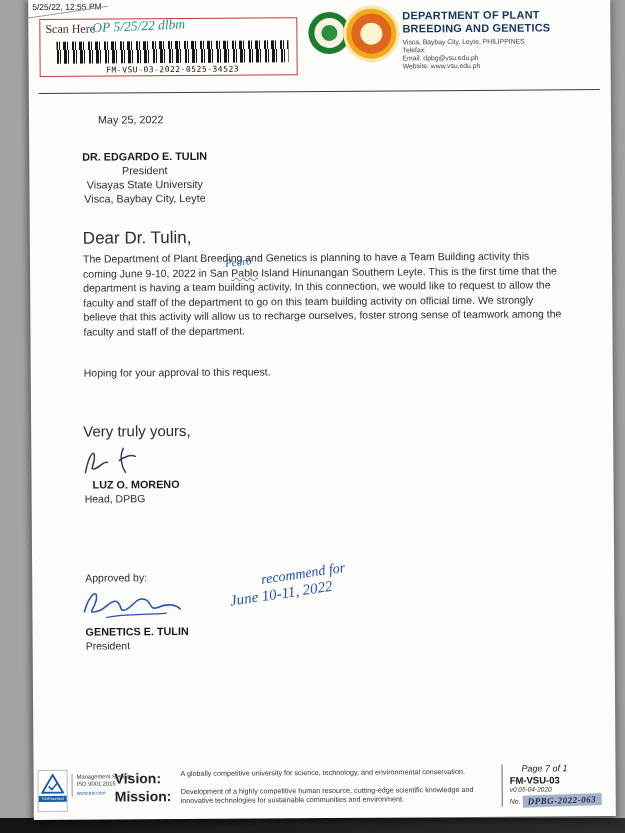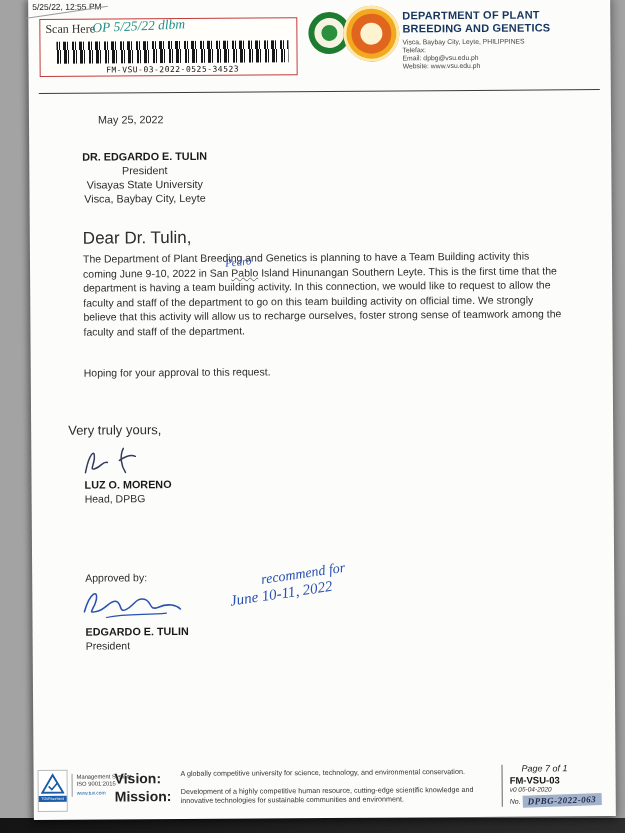--- a/index.html
+++ b/index.html
@@ -48,23 +48,23 @@
   .l-recipient{position:absolute;left:53px;top:152px;font-size:10.8px;color:#2d2d2d;text-align:center;}
   .l-recipient div{line-height:14px;}
   .bold{font-weight:bold;color:#1a1a1a;}
   .l-salutation{position:absolute;left:53px;top:231px;font-size:17px;color:#2d2d2d;}
   .l-body{position:absolute;left:53px;top:254px;width:482px;margin:0;font-size:10.5px;
         line-height:14.6px;color:#2d2d2d;}
   .corrected{position:relative;text-decoration:underline wavy 1px #6b6b6b;}
   .annotation{position:absolute;left:-6px;top:-12px;font-family:"Liberation Serif",serif;
         font-style:italic;font-size:11px;color:#2a52b0;transform:rotate(-5deg);white-space:nowrap;}
   .l-request{position:absolute;left:53px;top:369px;font-size:10.5px;color:#2d2d2d;}
-  .l-valediction{position:absolute;left:37px;top:425px;font-size:13px;color:#2d2d2d;}
+  .l-valediction{position:absolute;left:52px;top:425px;font-size:15px;color:#2d2d2d;}
   .sig1{position:absolute;left:48px;top:445px;}
-  .l-signame{position:absolute;left:53px;top:481px;font-size:10.8px;}
+  .l-signame{position:absolute;left:61px;top:481px;font-size:10.8px;}
   .l-sigtitle{position:absolute;left:53px;top:495px;font-size:10.5px;color:#2d2d2d;}
   .l-approved{position:absolute;left:53px;top:574px;font-size:10.5px;color:#2d2d2d;}
   .sig2{position:absolute;left:44px;top:586px;}
   .approval-note{position:absolute;left:196px;top:572px;transform:rotate(-8deg);
         font-family:"Liberation Serif",serif;font-style:italic;color:#2a52b0;white-space:nowrap;}
   .an1{font-size:14px;margin-left:34px;}
   .an2{font-size:15px;}
   .l-appname{position:absolute;left:53px;top:628px;font-size:10.8px;}
   .l-apptitle{position:absolute;left:53px;top:642px;font-size:10.5px;color:#2d2d2d;}
   
@@ -159,21 +159,21 @@
     <svg class="sig2" width="118" height="42" viewBox="0 0 118 42">
       <path d="M8 28 C14 8 22 6 20 16 C18 26 10 30 20 28 C30 26 34 16 40 18 C46 20 42 30 50 26 C58 22 60 14 68 16 C76 18 72 28 82 24 C92 20 100 22 104 26" fill="none" stroke="#2a52b0" stroke-width="1.6" stroke-linecap="round"></path>
       <path d="M30 34 C50 30 70 32 90 30" fill="none" stroke="#2a52b0" stroke-width="1.2" stroke-linecap="round"></path>
     </svg>
 
     <div class="approval-note">
       <div class="an1">recommend for</div>
       <div class="an2">June 10-11, 2022</div>
     </div>
 
-    <div class="l-appname bold">EDGARDO E. TULIN</div>
+    <div class="l-appname bold">GENETICS E. TULIN</div>
     <div class="l-apptitle">President</div>
 
     <div class="footer">
       <div class="tuv">
         <svg width="24" height="22" viewBox="0 0 30 26">
           <path d="M15 2 L28 24 L2 24 Z" fill="none" stroke="#1a5ca8" stroke-width="2.4"></path>
           <path d="M10 16 l4 4 l7 -8" fill="none" stroke="#1a5ca8" stroke-width="2"></path>
         </svg>
         <div class="tuv-band">TÜVRheinland</div>
       </div>

